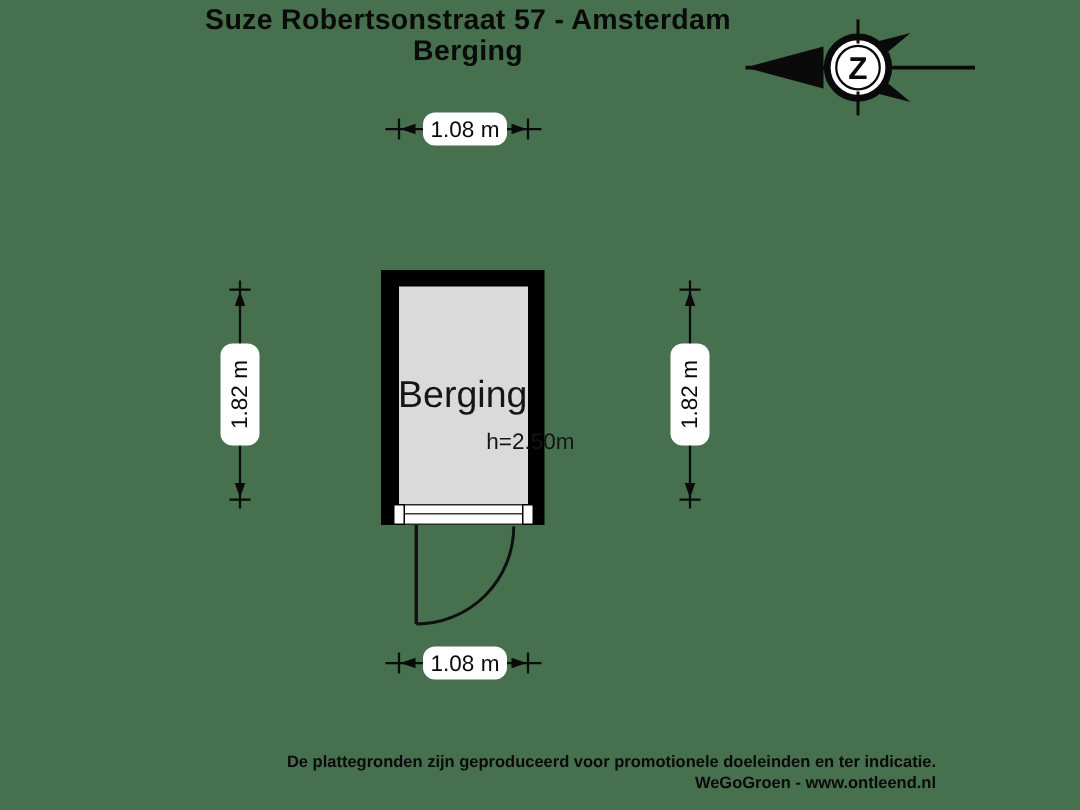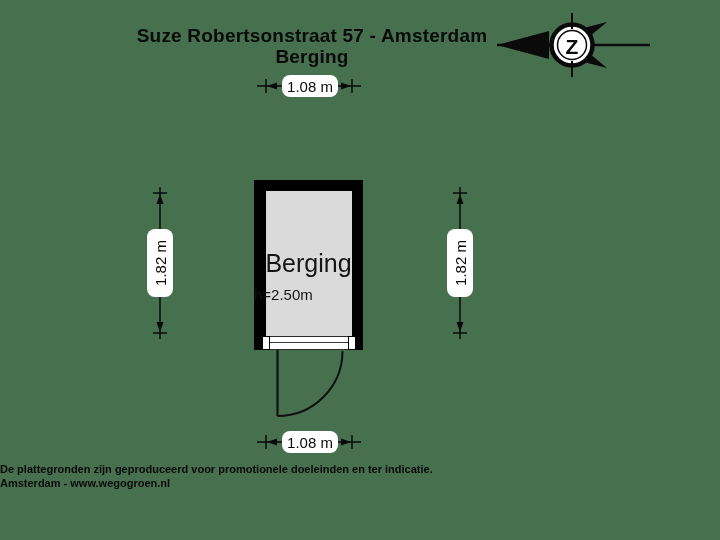--- a/index.html
+++ b/index.html
@@ -7,37 +7,37 @@
     --ink:#0A0A0A; --label_bg:#FFFFFF;
   }
   html,body{margin:0;padding:0;}
   .canvas{
     position:relative; width:720px; height:540px; overflow:hidden;
     background:var(--background);
     font-family:"Liberation Sans", sans-serif; color:var(--ink);
   }
   .abs{position:absolute;}
   
-  .title-block{left:0; top:25px; width:624px; text-align:center; line-height:21px;}
+  .title-block{left:0; top:3px; width:624px; text-align:center; line-height:21px;}
   .title-line{font-size:19px; font-weight:bold; letter-spacing:0.2px;}
   
   .walls{left:254px; top:180px; width:109px; height:170px; background:var(--wall);}
   .floor{left:266px; top:191px; width:86px; height:145px; background:var(--floor);}
   .room-name{left:254px; top:249px; width:109px; text-align:center;
     font-size:25px; color:#151515;}
-  .room-height{left:254px; top:286px; width:129px; text-align:left;
+  .room-height{left:254px; top:286px; width:129px; text-align:right;
     font-size:15px; color:#151515;}
   .threshold{left:262px; top:336px; width:94px; height:14px; background:var(--label_bg);
     border-top:1.5px solid #2b2b2b; border-bottom:1.5px solid #2b2b2b; box-sizing:border-box;}
   .sill-line{position:absolute; left:0; right:0; top:5px; border-top:1.5px solid #3a3a3a;}
   .jamb{top:336px; width:8px; height:14px; background:var(--label_bg);
     border:1.5px solid #000; box-sizing:border-box;}
   .jamb.left{left:262px;} .jamb.right{left:348px;}
   
-  .footer-block{left:0; top:463px; width:624px; text-align:left; line-height:13.5px;}
+  .footer-block{left:0; top:502px; width:624px; text-align:right; line-height:13.5px;}
   .footer-line{font-size:11px; font-weight:bold;}
   
   svg text{font-family:"Liberation Sans", sans-serif; fill:#0a0a0a;}
   .dim-text{font-size:15px;}
   .compass-letter{font-size:21px; font-weight:bold;}
 </style>
 </head>
 <body>
 
 <div class="canvas">
@@ -109,16 +109,16 @@
   <div class="abs room-name">Berging</div>
   <div class="abs room-height">h=2.50m</div>
 
   <svg class="abs" style="left:262px; top:348px;" width="100" height="72" viewBox="262 348 100 72">
     <path d="M277.5 350 V416" stroke="#0f0f0f" stroke-width="2.2" fill="none"></path>
     <path d="M342.5 351 A65 65 0 0 1 277.5 416" stroke="#0f0f0f" stroke-width="2" fill="none"></path>
   </svg>
 
   <div class="abs footer-block">
     <div class="footer-line">De plattegronden zijn geproduceerd voor promotionele doeleinden en ter indicatie.</div>
-    <div class="footer-line">Amsterdam -  www.wegogroen.nl</div>
+    <div class="footer-line">WeGoGroen -  www.ontleend.nl</div>
   </div>
 
 </div>
 
 </body></html>

